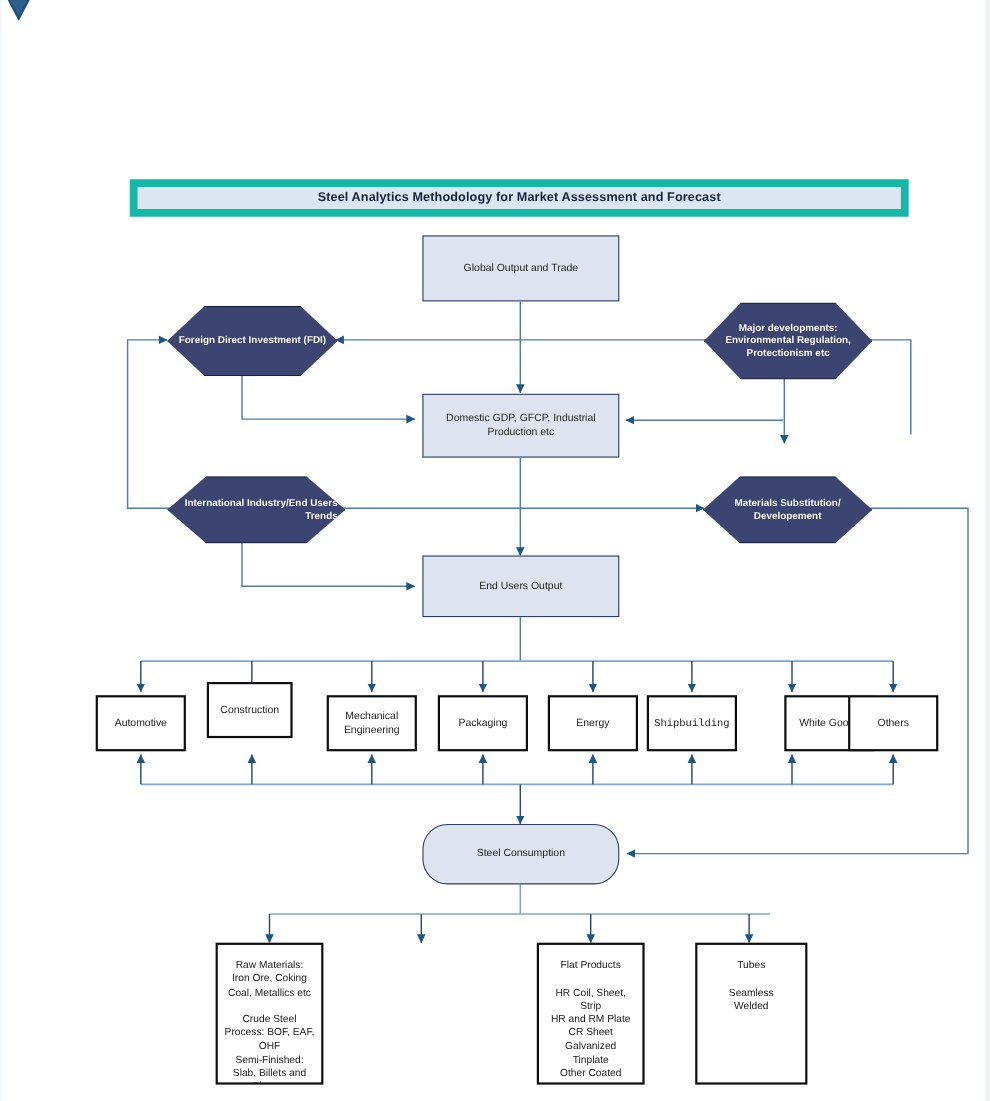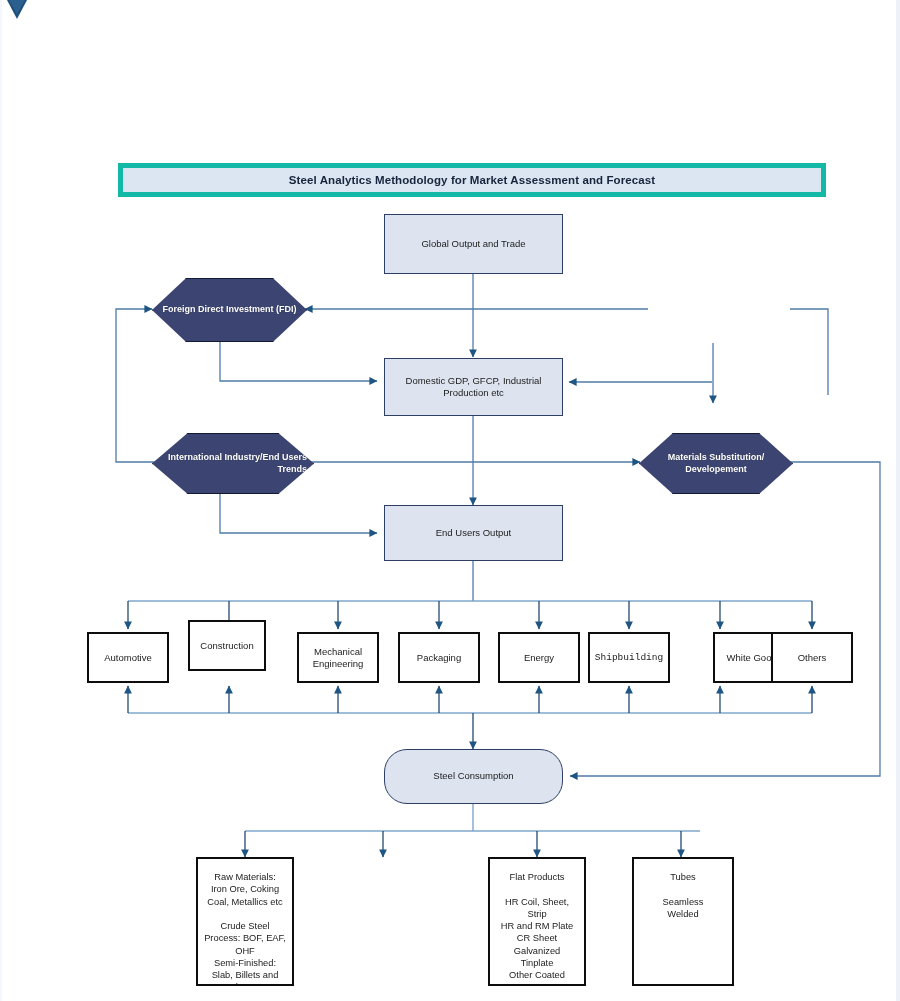--- a/index.html
+++ b/index.html
@@ -36,21 +36,21 @@
     position: absolute;
     left: 6px; top: 0px;
     width: 22px; height: 20px;
   }
   
   .title-banner {
     position: absolute;
     left: 118px; top: 163px;
     width: 708px; height: 34px;
     background: #dce5f2;
-    border: 5px solid #14b8a6;
+    border: 7px solid #14b8a6;
     display: flex;
     align-items: center;
     justify-content: center;
     box-sizing: border-box;
   }
   .title-banner .t {
     font-size: 11.5px;
     font-weight: bold;
     color: #16243c;
     letter-spacing: 0.1px;
@@ -236,20 +236,23 @@
   </div>
 
   <div class="lbox" style="left:384px; top:214px; width:179px; height:60px;">
     <span class="t">Global Output and Trade</span>
   </div>
 
   <div class="hex" style="left:152px; top:278px; width:153px; height:62px;">
     <span class="t">Foreign Direct Investment (FDI)</span>
   </div>
 
+  <div class="hex" style="left:640px; top:275px; width:151px; height:68px;">
+    <span class="t">Major developments: Environmental Regulation, Protectionism etc</span>
+  </div>
 
   <div class="lbox" style="left:384px; top:358px; width:179px; height:58px;">
     <span class="t">Domestic GDP, GFCP, Industrial Production etc</span>
   </div>
 
   <div class="hex" style="left:152px; top:433px; width:160px; height:59px;text-align:right;">
     <span class="t">International  Industry/End Users Trends</span>
   </div>
 
   <div class="hex" style="left:639px; top:433px; width:152px; height:59px;">

